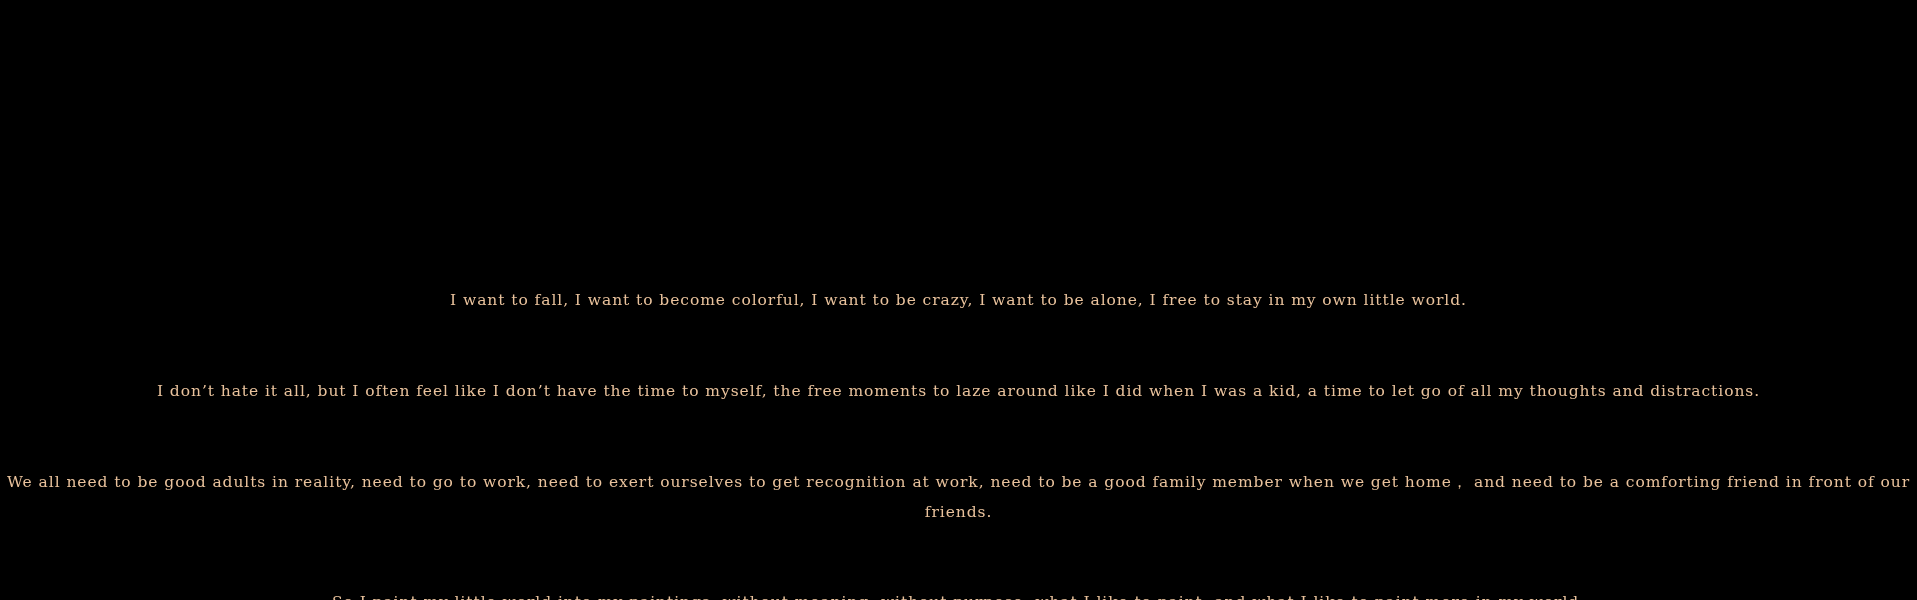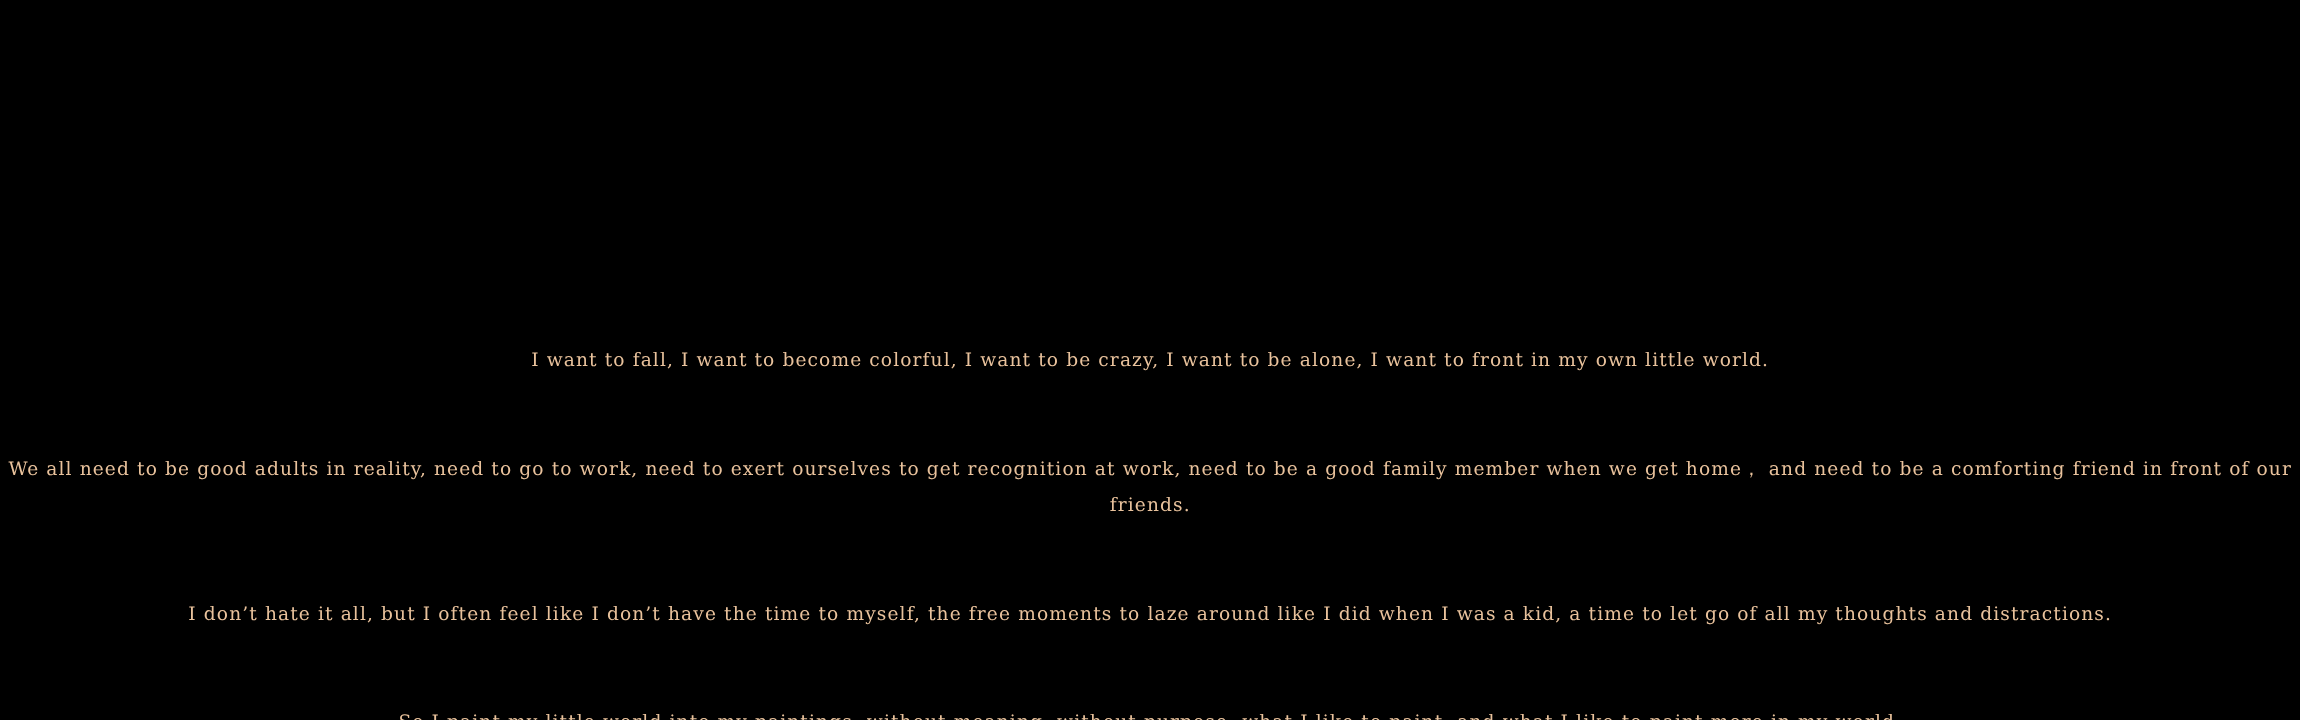--- a/index.html
+++ b/index.html
@@ -27,19 +27,19 @@
     white-space: pre-wrap;
   }
   .statement-line {
     width: 100%;
   }
 </style>
 </head>
 <body>
 
 <div class="statement-block">
-  <div class="statement-line">I want to fall, I want to become colorful, I want to be crazy, I want to be alone, I want to front in my own little world.</div>
+  <div class="statement-line">I want to fall, I want to become colorful, I want to be crazy, I want to be alone, I free to stay in my own little world.</div>
+  <div class="statement-line">I don’t hate it all, but I often feel like I don’t have the time to myself, the free moments to laze around like I did when I was a kid, a time to let go of all my thoughts and distractions.</div>
   <div class="statement-line">We all need to be good adults in reality, need to go to work, need to exert ourselves to get recognition at work, need to be a good family member when we get home， and need to be a comforting friend in front of our friends.</div>
-  <div class="statement-line">I don’t hate it all, but I often feel like I don’t have the time to myself, the free moments to laze around like I did when I was a kid, a time to let go of all my thoughts and distractions.</div>
   <div class="statement-line">So I paint my little world into my paintings, without meaning, without purpose, what I like to paint, and what I like to paint more in my world.</div>
   
   
 </div>
 
 </body></html>

